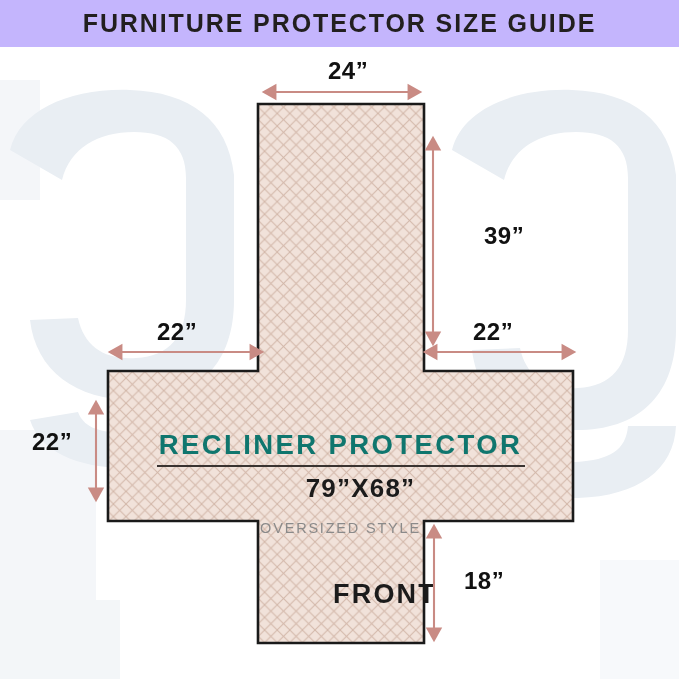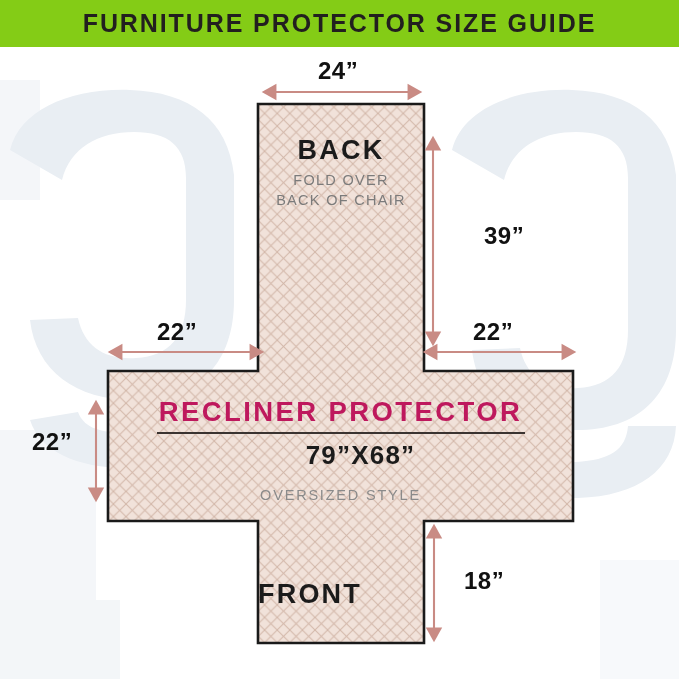--- a/index.html
+++ b/index.html
@@ -43,48 +43,49 @@
   }
   .back-sub{
     font-size:14.5px;letter-spacing:1.3px;color:#7b7b7b;
     line-height:1.34;margin-top:7px;
   }
 
   .center-block{
     position:absolute;left:108px;top:398px;width:465px;text-align:center;
   }
   .center-title{
-    font-size:27.5px;font-weight:bold;letter-spacing:2.4px;color:#be185d;
+    font-size:27.5px;font-weight:bold;letter-spacing:2.4px;color:#0f766e;
     line-height:1.05;
+    margin-top:33px;
   }
   .center-rule{
     width:368px;height:2px;background:#3a3330;margin:5px auto 0 auto;
   }
   .center-dims{
     font-size:26px;font-weight:bold;letter-spacing:1.2px;color:#1b1b1b;
     margin-top:8px;line-height:1.05;padding-left:40px;
   }
   .center-sub{
     font-size:14.5px;letter-spacing:1.8px;color:#8a8a8a;margin-top:19px;line-height:1.1;
   }
 
   .front-block{
-    position:absolute;left:258px;top:580px;width:166px;text-align:left;
+    position:absolute;left:258px;top:580px;width:166px;text-align:center;padding-left:44px;
   }
   .front-title{
     font-size:27px;font-weight:bold;letter-spacing:2.2px;color:#1b1b1b;line-height:1.05;
   }
 
   
   .dim-layer{position:absolute;left:0;top:0;width:679px;height:679px;z-index:6;}
   .dim-label{
     position:absolute;font-size:24px;font-weight:bold;color:#111;
     letter-spacing:0.5px;white-space:nowrap;
   }
-  .dim-24{left:318px;top:57px;}
+  .dim-24{left:328px;top:57px;}
   .dim-39{left:448px;top:222px;margin-left:36px;}
   .dim-22-left{left:157px;top:318px;}
   .dim-22-right{left:473px;top:318px;}
   .dim-22-vert{left:32px;top:428px;}
   .dim-18{left:450px;top:567px;margin-left:14px;}
 </style>
 </head>
 <body>
 
 <div id="stage">
@@ -106,45 +107,38 @@
       <path d="M472 450 C 482 482, 522 500, 578 498 C 638 496, 674 470, 676 426
                L 628 426 C 626 450, 610 460, 576 462 C 542 464, 526 458, 520 442 Z"></path>
 
       <path d="M0 600 L 120 600 L 120 679 L 0 679 Z" opacity="0.55"></path>
       <path d="M0 430 L 96 430 L 96 600 L 0 600 Z" opacity="0.5"></path>
       <path d="M0 80 L 40 80 L 40 200 L 0 200 Z" opacity="0.5"></path>
       <path d="M600 560 L 679 560 L 679 679 L 600 679 Z" opacity="0.35"></path>
     </g>
   </svg>
 
-  <div class="header-bar" style="background:#84cc16;">
+  <div class="header-bar" style="background:#c4b5fd;">
     <div class="header-title">FURNITURE PROTECTOR SIZE GUIDE</div>
   </div>
 
   <svg class="shape-layer" viewBox="0 0 679 679">
     <defs>
       <pattern id="hatch" width="12.6" height="12.6" patternUnits="userSpaceOnUse">
         <rect width="12.6" height="12.6" fill="#f1e2da"></rect>
         <path d="M0 0 L12.6 12.6" stroke="#d3b8aa" stroke-width="1.05"></path>
         <path d="M12.6 0 L0 12.6" stroke="#d3b8aa" stroke-width="1.05"></path>
       </pattern>
     </defs>
     <path d="M258 104 L424 104 L424 371 L573 371 L573 521 L424 521 L424 643 L258 643
              L258 521 L108 521 L108 371 L258 371 Z" fill="url(#hatch)" stroke="#1a1a1a" stroke-width="2.6" stroke-linejoin="miter"></path>
   </svg>
 
   <div class="txt-layer">
 
-    <div class="back-block">
-      <div class="back-title">BACK</div>
-      <div class="back-sub">
-        <div>FOLD OVER</div>
-        <div>BACK OF CHAIR</div>
-      </div>
-    </div>
 
     <div class="center-block">
       <div class="center-title">RECLINER PROTECTOR</div>
       <div class="center-rule"></div>
       <div class="center-dims">79”X68”</div>
       <div class="center-sub">OVERSIZED STYLE</div>
     </div>
 
     <div class="front-block">
       <div class="front-title">FRONT</div>

